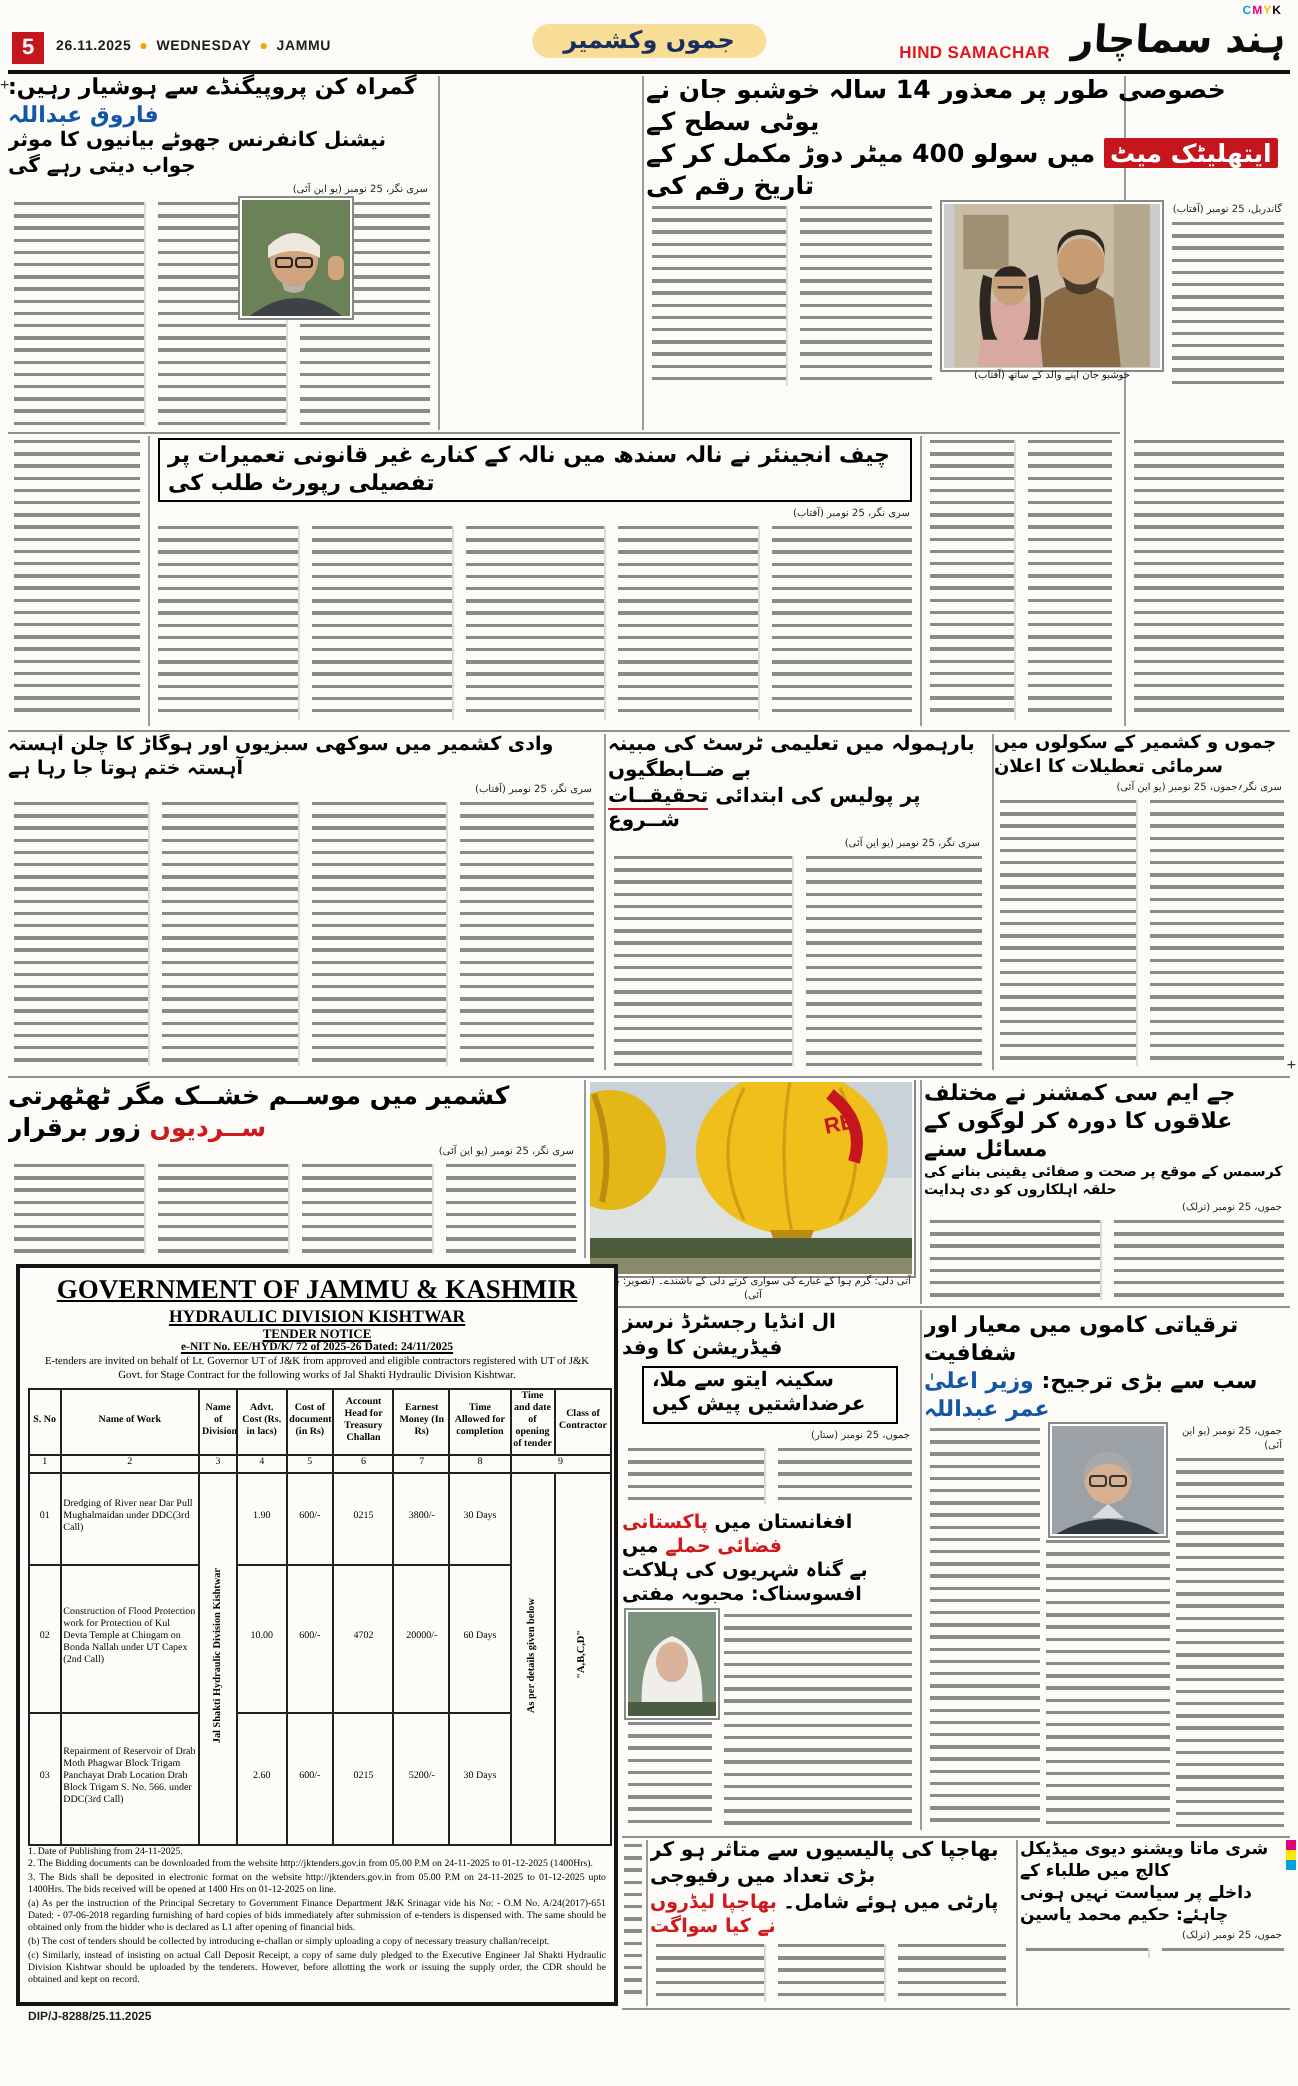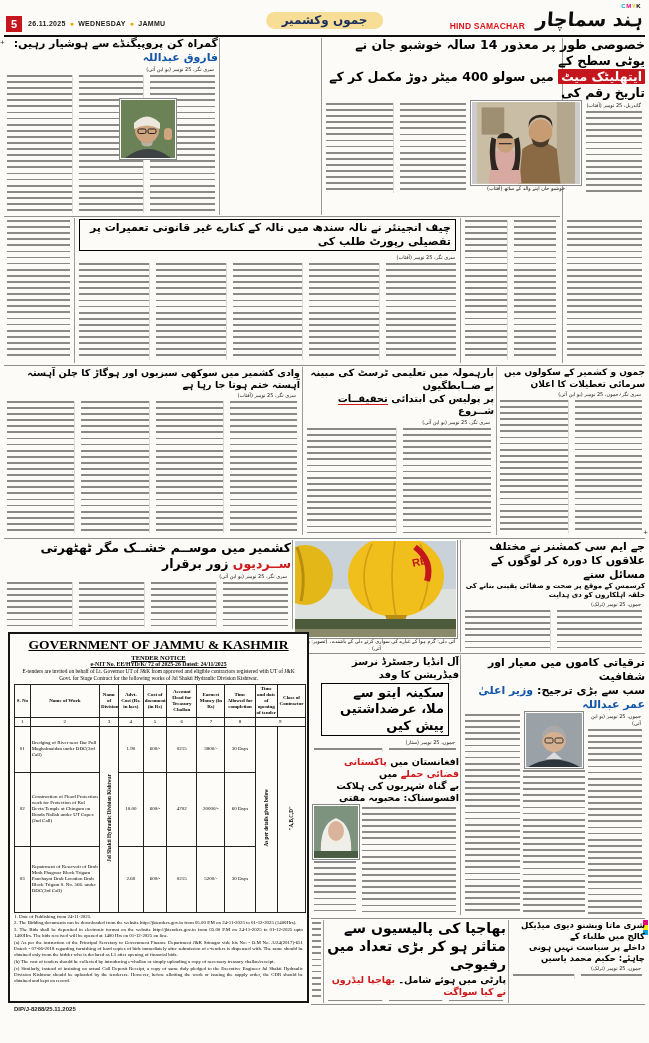--- a/index.html
+++ b/index.html
@@ -1,21 +1,21 @@
 <!DOCTYPE html>
 <html><head>
 <meta charset="utf-8">
 <style>
   html,body{margin:0;padding:0;background:#e9e7e1;}
   #page{position:relative;width:649px;height:1043px;background:#fcfbf7;overflow:hidden;
         font-family:"DejaVu Sans",sans-serif;}
   
   .abs{position:absolute;}
   .art{position:absolute;overflow:hidden;display:flex;flex-direction:column;}
-  .h{direction:rtl;font-family:"DejaVu Sans",sans-serif;font-weight:700;text-align:right;color:#000;line-height:1.28;}
+  .h{direction:rtl;font-family:"DejaVu Sans",sans-serif;font-weight:700;text-align:left;color:#000;line-height:1.28;}
   .dl{direction:rtl;text-align:right;font:5px/1.4 "DejaVu Sans",sans-serif;color:#222;padding:1px 4px 0 0;flex:0 0 auto;}
   .body{flex:1;display:flex;flex-direction:column;min-height:0;}
   .cols{flex:1;display:flex;direction:rtl;min-height:0;}
   .col{flex:1;margin:2px 3px;background-image:repeating-linear-gradient(to bottom,#3f3f3f 0,#3f3f3f 1.7px,transparent 1.7px,transparent 6.1px);opacity:.6;}
   .col + .col{border-right:1px solid #c6c6c6;}
   .vr{position:absolute;width:1px;background:#9b9b9b;}
   .hr{position:absolute;height:1px;background:#8f8f8f;}
   .red{color:#cf1a1d;}
   .blue{color:#1356a8;}
   .hl{background:#c5161d;color:#fff;padding:0 3px;border-radius:1px;}
@@ -93,20 +93,21 @@
   <div class="hr" style="left:4px;top:538px;width:641px"></div>
   <div class="hr" style="left:294px;top:653px;width:351px"></div>
   <div class="hr" style="left:311px;top:918px;width:334px"></div>
   <div class="hr" style="left:311px;top:1004px;width:334px"></div>
 
   <div class="art" style="left:4px;top:37px;width:214px;height:178px">
     <div class="h" style="font-size:11px">
       <span>گمراہ کن پروپیگنڈے سے ہوشیار رہیں:</span>
       <span class="blue">فاروق عبداللہ</span>
     </div>
+    <div class="h" style="font-size:10px">نیشنل کانفرنس جھوٹے بیانیوں کا موثر جواب دیتی رہے گی</div>
     <div class="body">
       <div class="dl">سری نگر، 25 نومبر (یو این آئی)</div>
       <div class="cols">
         <div class="col"></div>
         <div class="col"></div>
         <div class="col"></div>
       </div>
     </div>
     <svg class="abs photo" style="left:116px;top:62px" width="54" height="58" viewBox="0 0 54 58">
       <rect width="54" height="58" fill="#6b8257"></rect>
@@ -276,20 +277,21 @@
       <div class="dl">جموں، 25 نومبر (ترلک)</div>
       <div class="cols">
         <div class="col"></div>
         <div class="col"></div>
       </div>
     </div>
   </div>
 
   <div id="tender">
     <div class="t1">GOVERNMENT OF JAMMU &amp; KASHMIR</div>
+    <div class="t3">HYDRAULIC DIVISION  KISHTWAR</div>
     <div class="t4">TENDER NOTICE</div>
     <div class="t5">e-NIT No. EE/HYD/K/ 72 of 2025-26 Dated: 24/11/2025</div>
     <div class="intro">E-tenders are invited on behalf of Lt. Governor UT of J&amp;K from approved and eligible contractors registered with UT of J&amp;K Govt. for Stage Contract for the following works of Jal Shakti Hydraulic Division Kishtwar.</div>
     <table id="ttab">
       <colgroup>
         <col style="width:14px">
           <col style="width:62px">
           <col style="width:17px">
           <col style="width:22px">
           <col style="width:21px">
@@ -361,21 +363,21 @@
     <div class="tnote">(a) As per the instruction of the Principal Secretary to Government Finance Department J&amp;K Srinagar vide his No: - O.M No. A/24(2017)-651 Dated: - 07-06-2018 regarding furnishing of hard copies of bids immediately after submission of e-tenders is dispensed with. The same should be obtained only from the bidder who is declared as L1 after opening of financial bids.</div>
     <div class="tnote">(b) The cost of tenders should be collected by introducing e-challan or simply uploading a copy of necessary treasury challan/receipt.</div>
     <div class="tnote">(c) Similarly, instead of insisting on actual Call Deposit Receipt, a copy of same duly pledged to the Executive Engineer Jal Shakti Hydraulic Division Kishtwar should be uploaded by the tenderers. However, before allotting the work or issuing the supply order, the CDR should be obtained and kept on record.</div>
 
   </div>
   <div id="dip">DIP/J-8288/25.11.2025</div>
 
   <div class="art" style="left:311px;top:656px;width:148px;height:98px">
     <div class="h" style="font-size:10px">آل انڈیا رجسٹرڈ نرسز فیڈریشن کا وفد</div>
     <div class="hbox" style="margin:1px 10px 2px">
-      <div class="h" style="font-size:13px">سکینہ ایتو سے ملا، عرضداشتیں پیش کیں</div>
+      <div class="h" style="font-size:10px">سکینہ ایتو سے ملا، عرضداشتیں پیش کیں</div>
     </div>
     <div class="body">
       <div class="dl">جموں، 25 نومبر (ستار)</div>
       <div class="cols">
         <div class="col"></div>
         <div class="col"></div>
       </div>
     </div>
   </div>
 
@@ -431,21 +433,21 @@
     </div>
   </div>
 
   <div class="art" style="left:311px;top:920px;width:11px;height:83px">
     <div class="cols">
         <div class="col" style="margin:2px 1px"></div>
       </div>
   </div>
 
   <div class="art" style="left:325px;top:920px;width:181px;height:83px">
-    <div class="h" style="font-size:14px">بھاجپا کی پالیسیوں سے متاثر ہو کر بڑی تعداد میں رفیوجی</div>
+    <div class="h" style="font-size:10px">بھاجپا کی پالیسیوں سے متاثر ہو کر بڑی تعداد میں رفیوجی</div>
     <div class="h" style="font-size:9.5px">
       <span>پارٹی میں ہوئے شامل۔</span>
       <span class="red">بھاجپا لیڈروں نے کیا سواگت</span>
     </div>
     <div class="body">
       <div class="cols">
         <div class="col"></div>
         <div class="col"></div>
         <div class="col"></div>
       </div>

